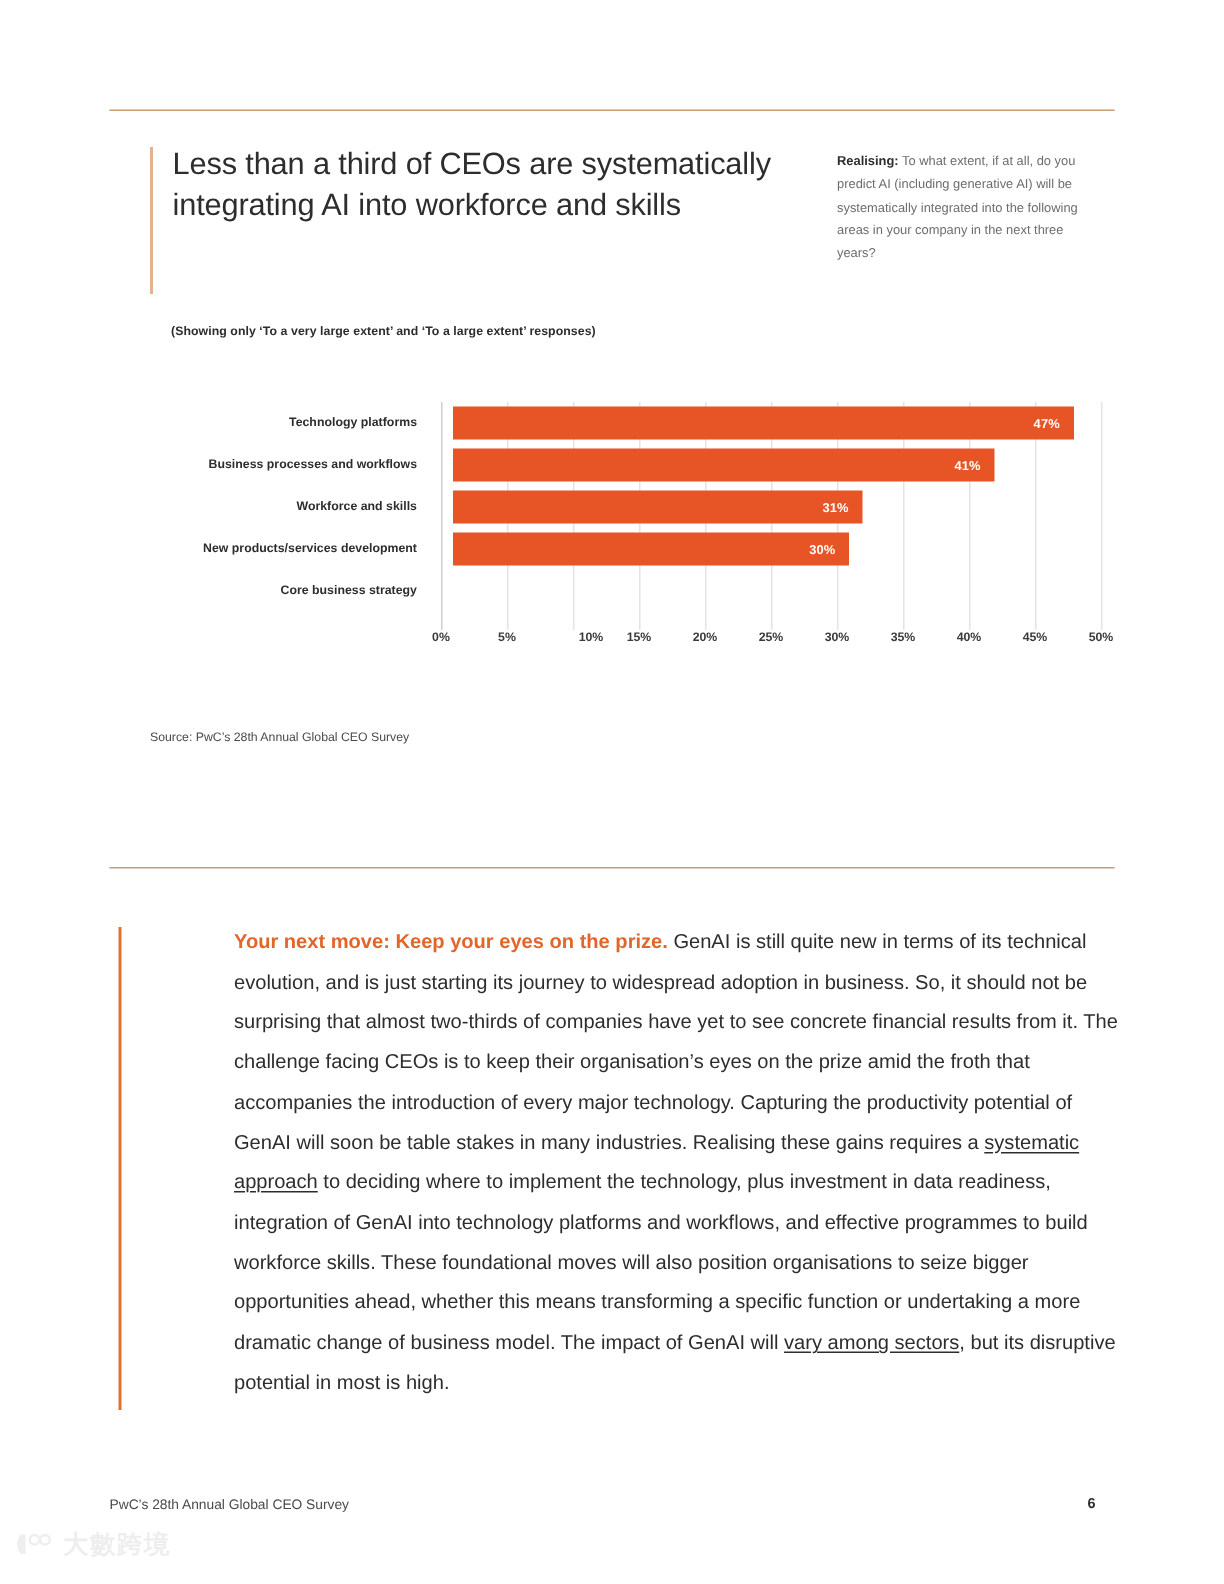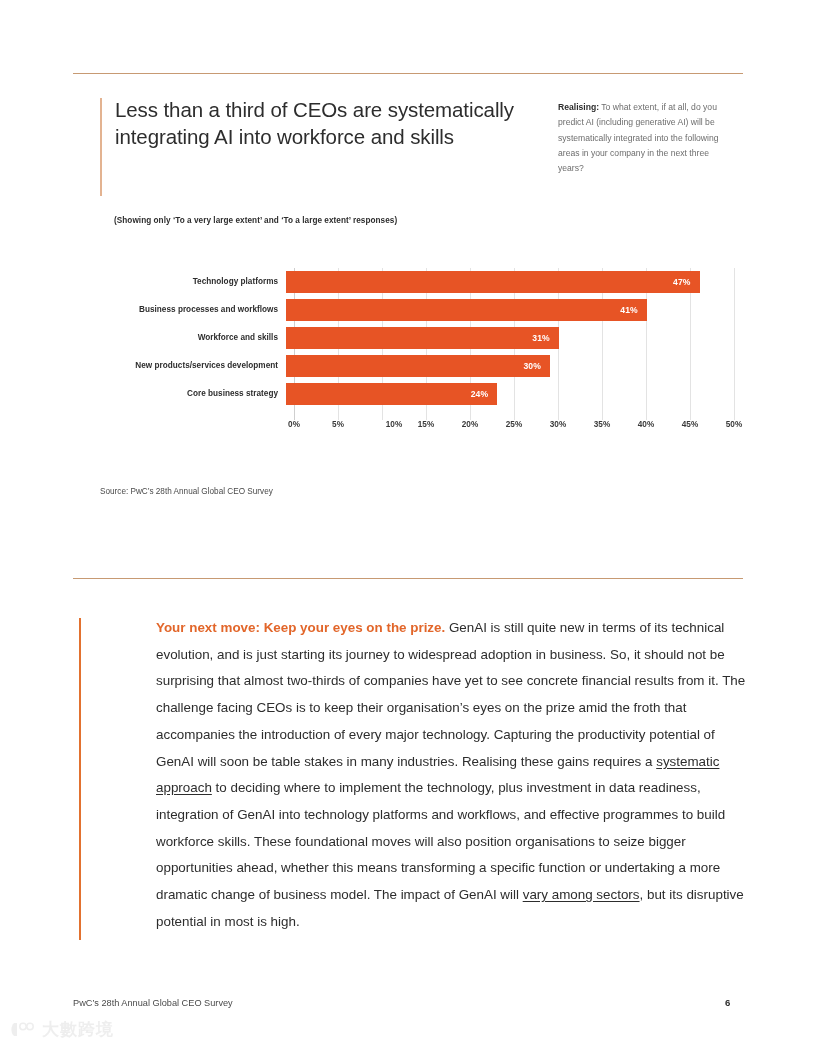--- a/index.html
+++ b/index.html
@@ -110,21 +110,21 @@
     line-height: 1.2;
     letter-spacing: 0.02px;
   }
   .row-track {
     position: relative;
     flex: 1 1 auto;
     height: 28px;
   }
   .bar {
     position: absolute;
-    left: 0;
+    left: 16px;
     top: 3px;
     height: 22px;
     background: #e75425;
     display: flex;
     align-items: center;
     justify-content: flex-end;
   }
   .bar-value {
     font-size: 8.6px;
     font-weight: 700;
@@ -309,25 +309,20 @@
         <div class="row">
           <div class="row-label">New products/services development</div>
           <div class="row-track">
             <div class="bar" style="width: 264px; background: rgb(231, 84, 37);">
               <span class="bar-value" style="color: rgb(255, 255, 255);">30%</span>
             </div>
           </div>
         </div>
         <div class="row">
           <div class="row-label">Core business strategy</div>
-          <div class="row-track">
-            <div class="bar" style="width: 211.2px; background: rgb(231, 84, 37);">
-              <span class="bar-value" style="color: rgb(255, 255, 255);">24%</span>
-            </div>
-          </div>
         </div>
       </div>
     <div class="axis" id="axis">
         <div class="tick" style="left: 0px;">0%</div>
         <div class="tick" style="left: 44px;">5%</div>
         <div class="tick" style="left: 100px;">10%</div>
         <div class="tick" style="left: 132px;">15%</div>
         <div class="tick" style="left: 176px;">20%</div>
         <div class="tick" style="left: 220px;">25%</div>
         <div class="tick" style="left: 264px;">30%</div>

